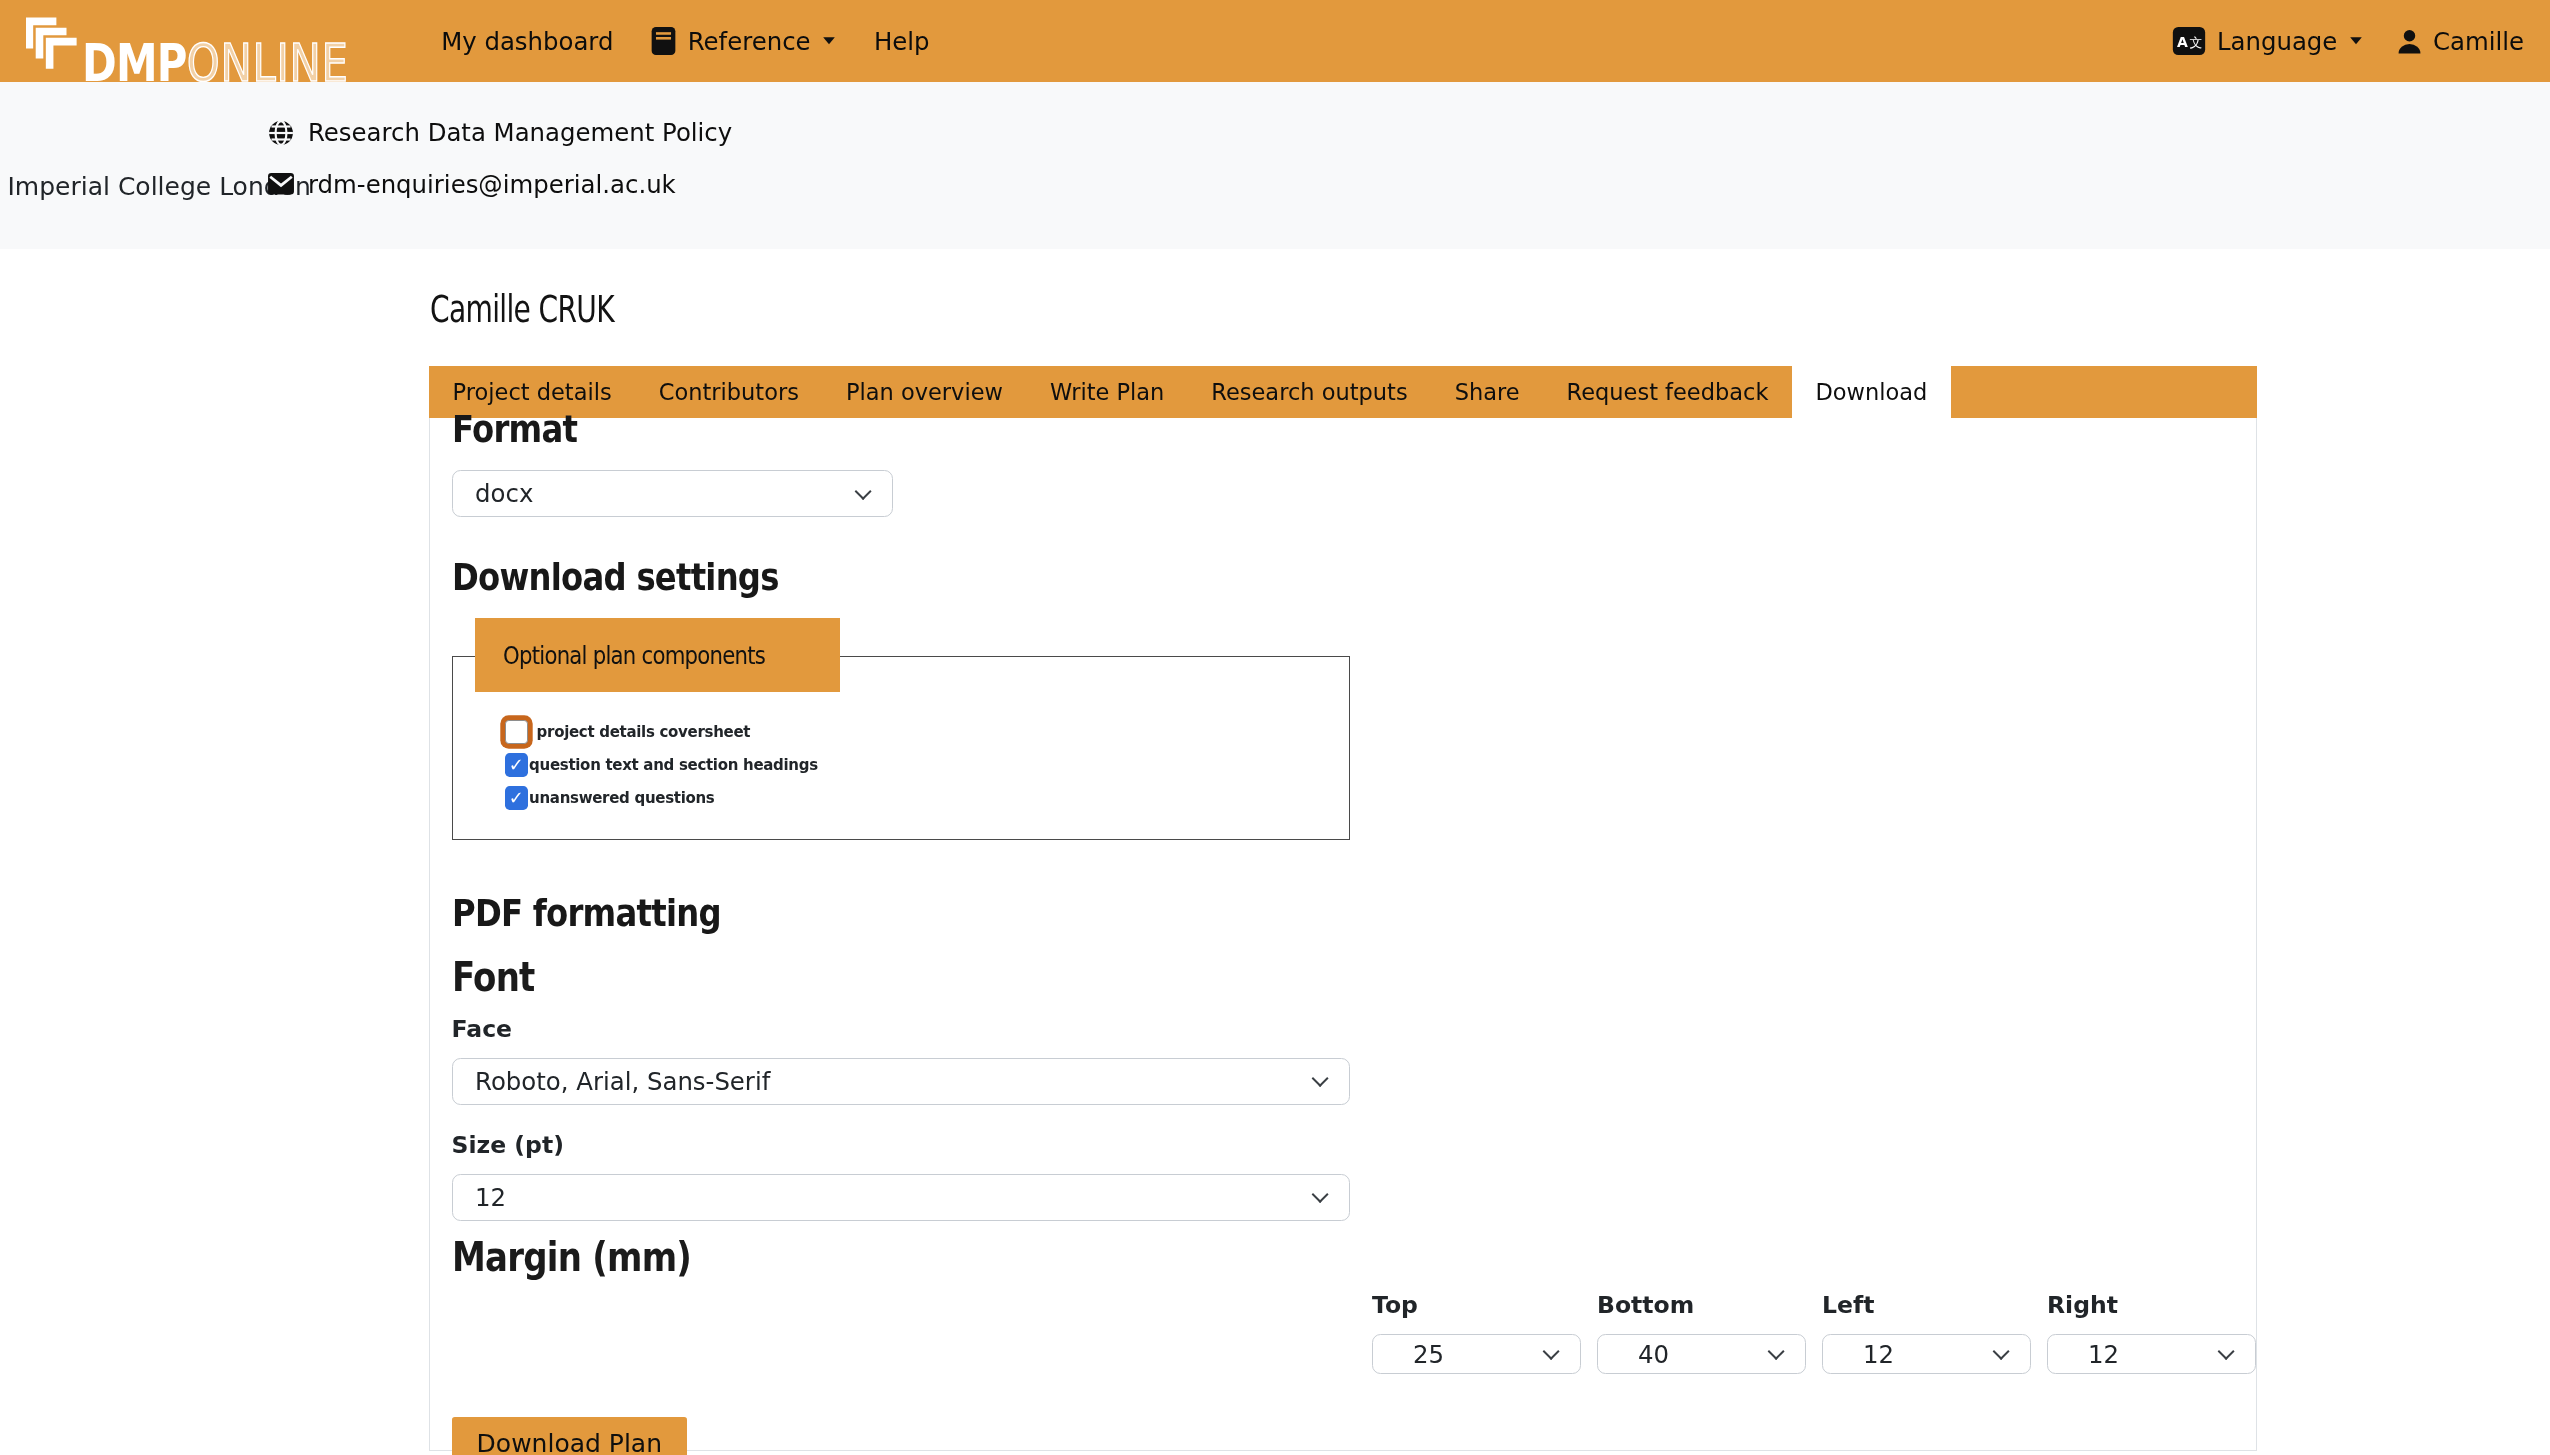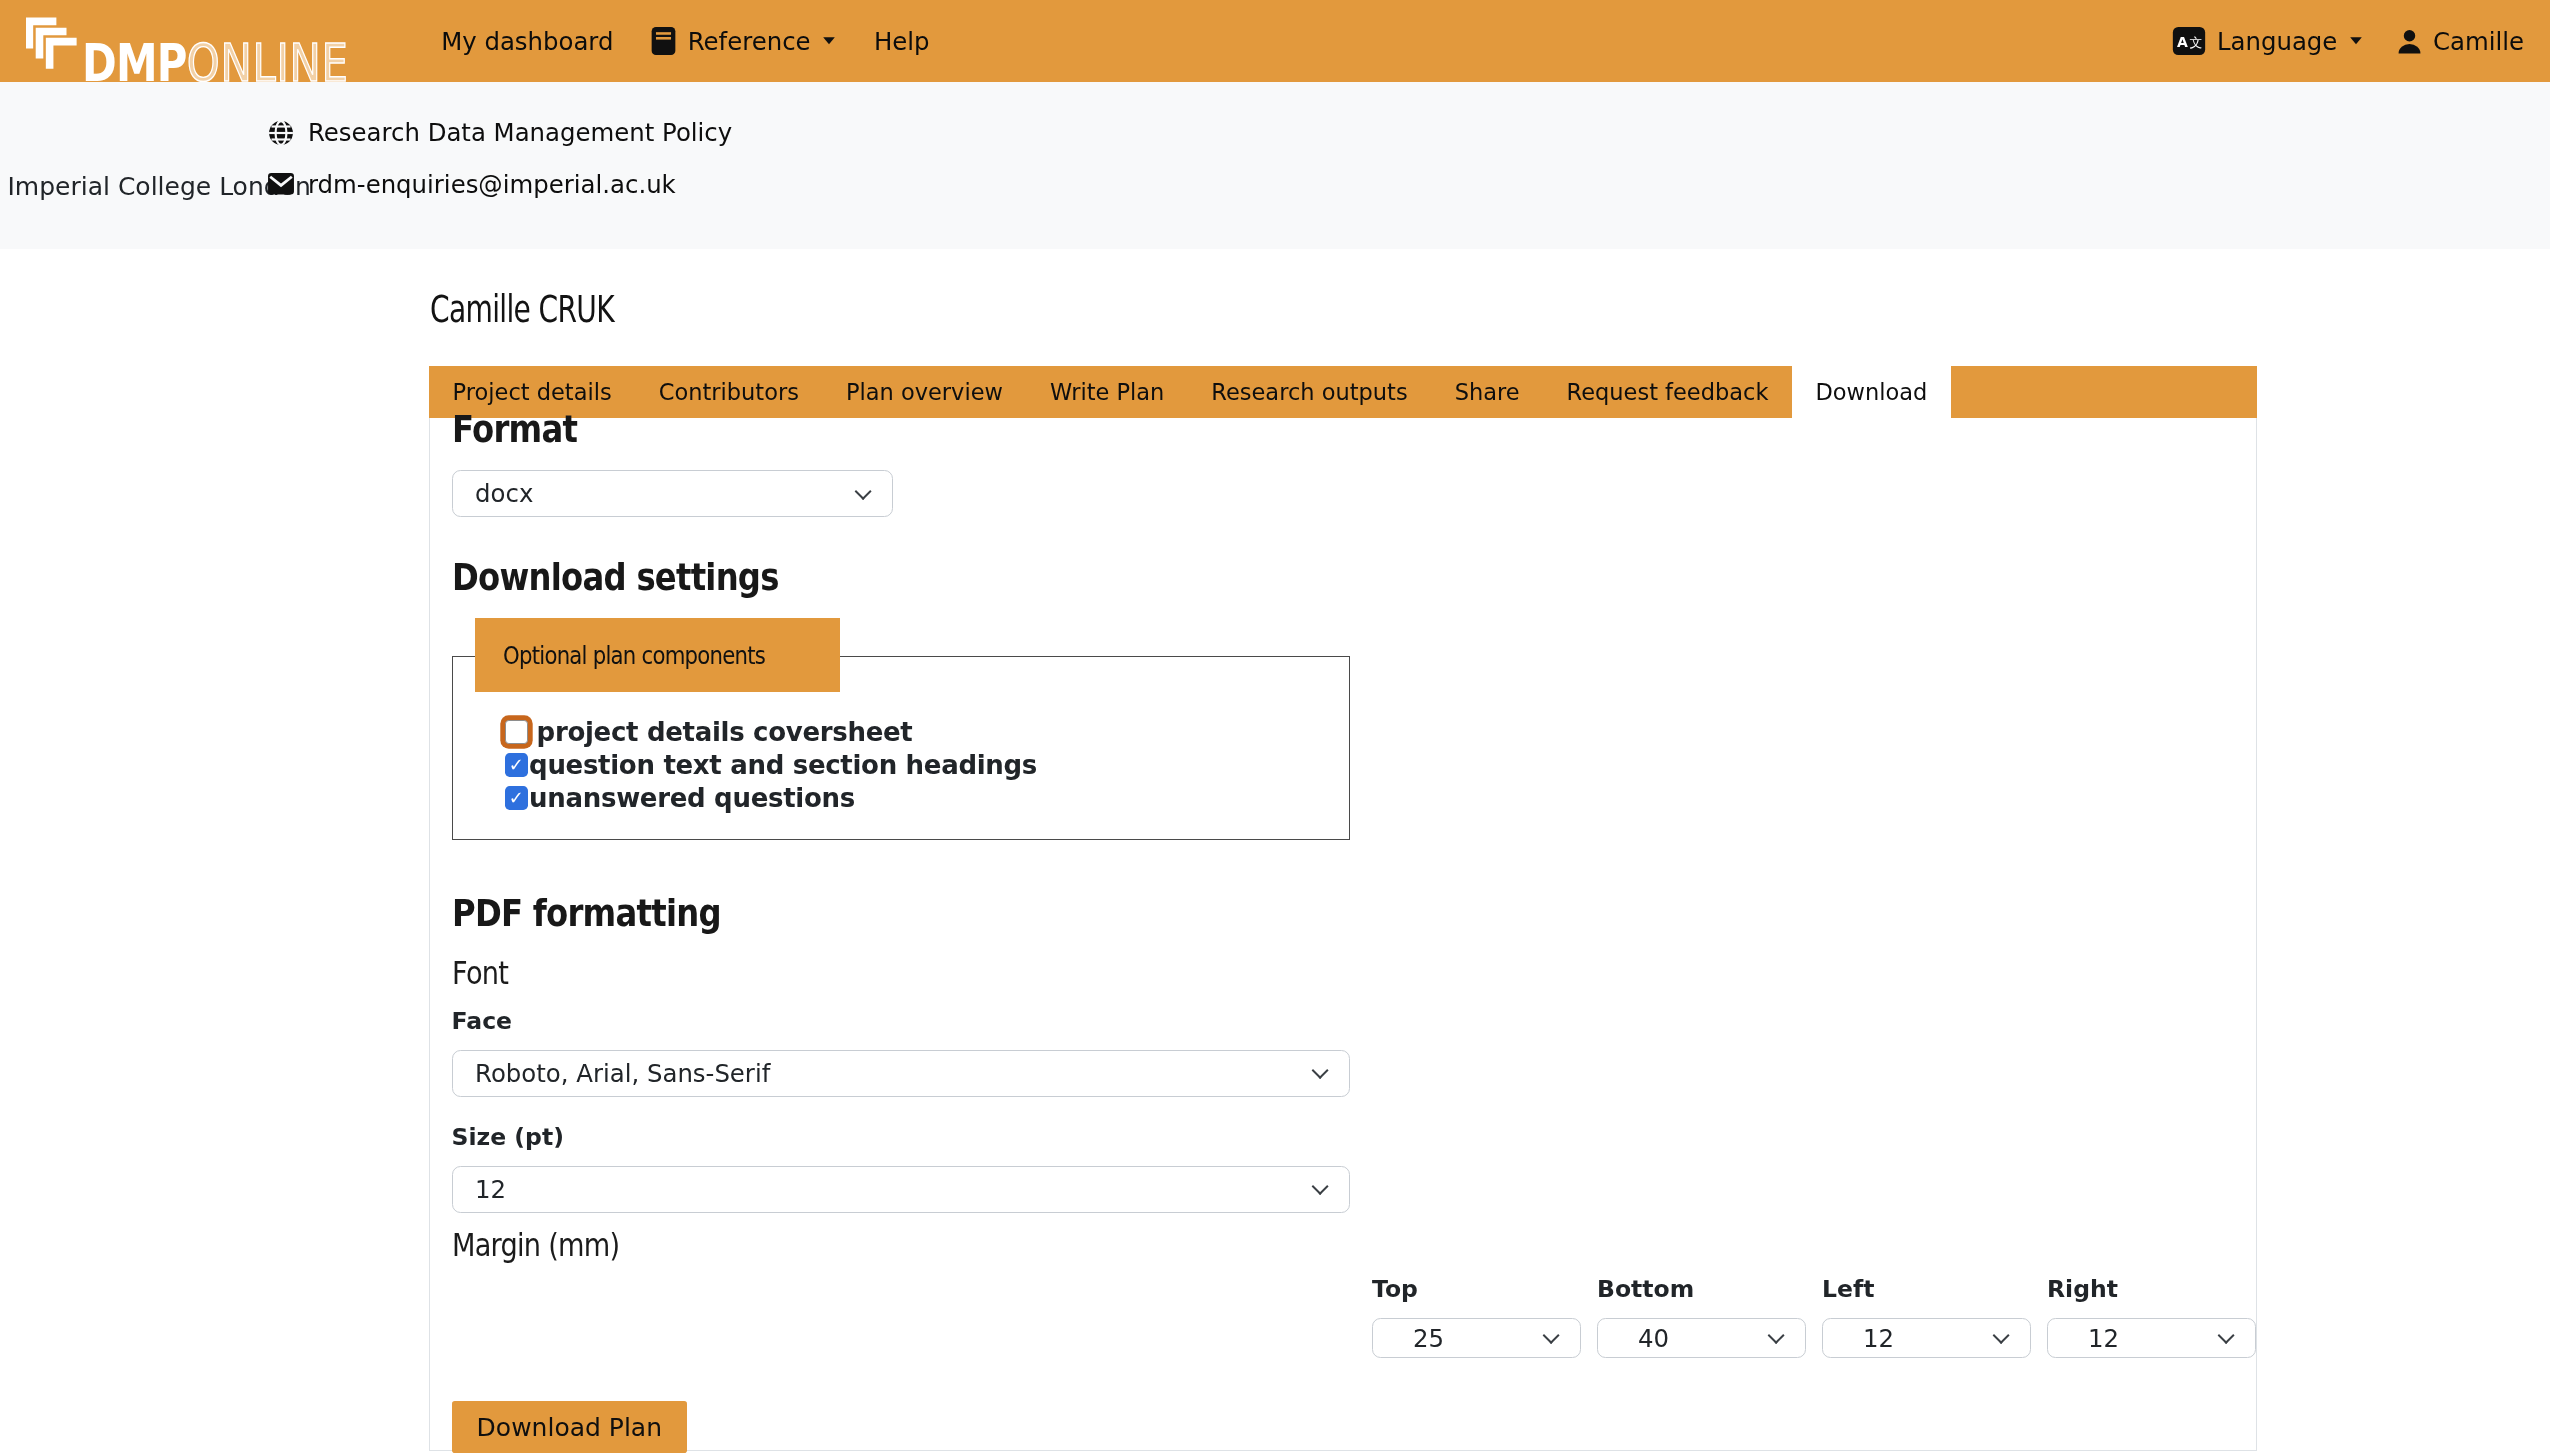--- a/index.html
+++ b/index.html
@@ -64,30 +64,30 @@
   .sel-format{ width:441px; }
   .sel-wide{ width:898px; }
 
   
   .fieldset-wrap{ position:relative; width:898px; margin-top:13px; padding-top:38px; }
   .legend{ position:absolute; top:0; left:23.5px; height:74px; padding:0 28px;
     background:#E2993D; display:flex; align-items:center; z-index:1;
     font-size:25px; color:#101010; }
   .fieldset{ border:1.9px solid #4A4A4A; padding:58px 0 24.4px 52px; background:#fff; }
   .opt{ display:flex; align-items:center; height:33px; gap:1px; }
-  .opt-label{ font-size:26px; font-weight:700; color:#212529; letter-spacing:-0.3px; white-space:nowrap; }
+  .opt-label{ font-size:15px; font-weight:700; color:#212529; letter-spacing:-0.3px; white-space:nowrap; }
   .cb{ width:23.5px; height:23.5px; border-radius:4.7px; flex:0 0 auto;
     display:flex; align-items:center; justify-content:center; }
   .cb.unchecked{ background:#fff; border:1.9px solid #8E8E8E; }
   .cb.checked{ background:#2E70DE; }
   .cb.checked::after{ content:"\2713"; color:#fff; font-size:18px; font-weight:700; line-height:1; }
   .opt.focused{ gap:8.5px; }
   .opt.focused .cb{ box-shadow:0 0 0 4.7px #C7661C; border-radius:3.8px; }
 
-  .h-sub{ font-size:32px; font-weight:400; color:#1b1b1b; margin:15px 0 11.3px; white-space:nowrap; }
+  .h-sub{ font-size:40px; font-weight:700; color:#1b1b1b; margin:15px 0 11.3px; white-space:nowrap; }
   .pdf-h{ margin-top:51px !important; }
   .lbl{ font-size:23.5px; font-weight:700; color:#212529; margin:15px 0 15px; white-space:nowrap; }
 
   .margin-grid{ display:flex; gap:16px; margin-top:5.6px;justify-content:flex-end; }
   .mcol{ width:209px; }
   .mcol .lbl{ margin:0 0 15px; }
   .mcol .sel{ width:100%; height:40px; padding-right:43px;padding-left:40px; }
 
   .download-btn{ margin-top:43px; height:52px; padding:0 25px; background:#E2993D;
     border:none; border-radius:2.8px; font-size:25px; color:#0f0f0f; cursor:pointer;

